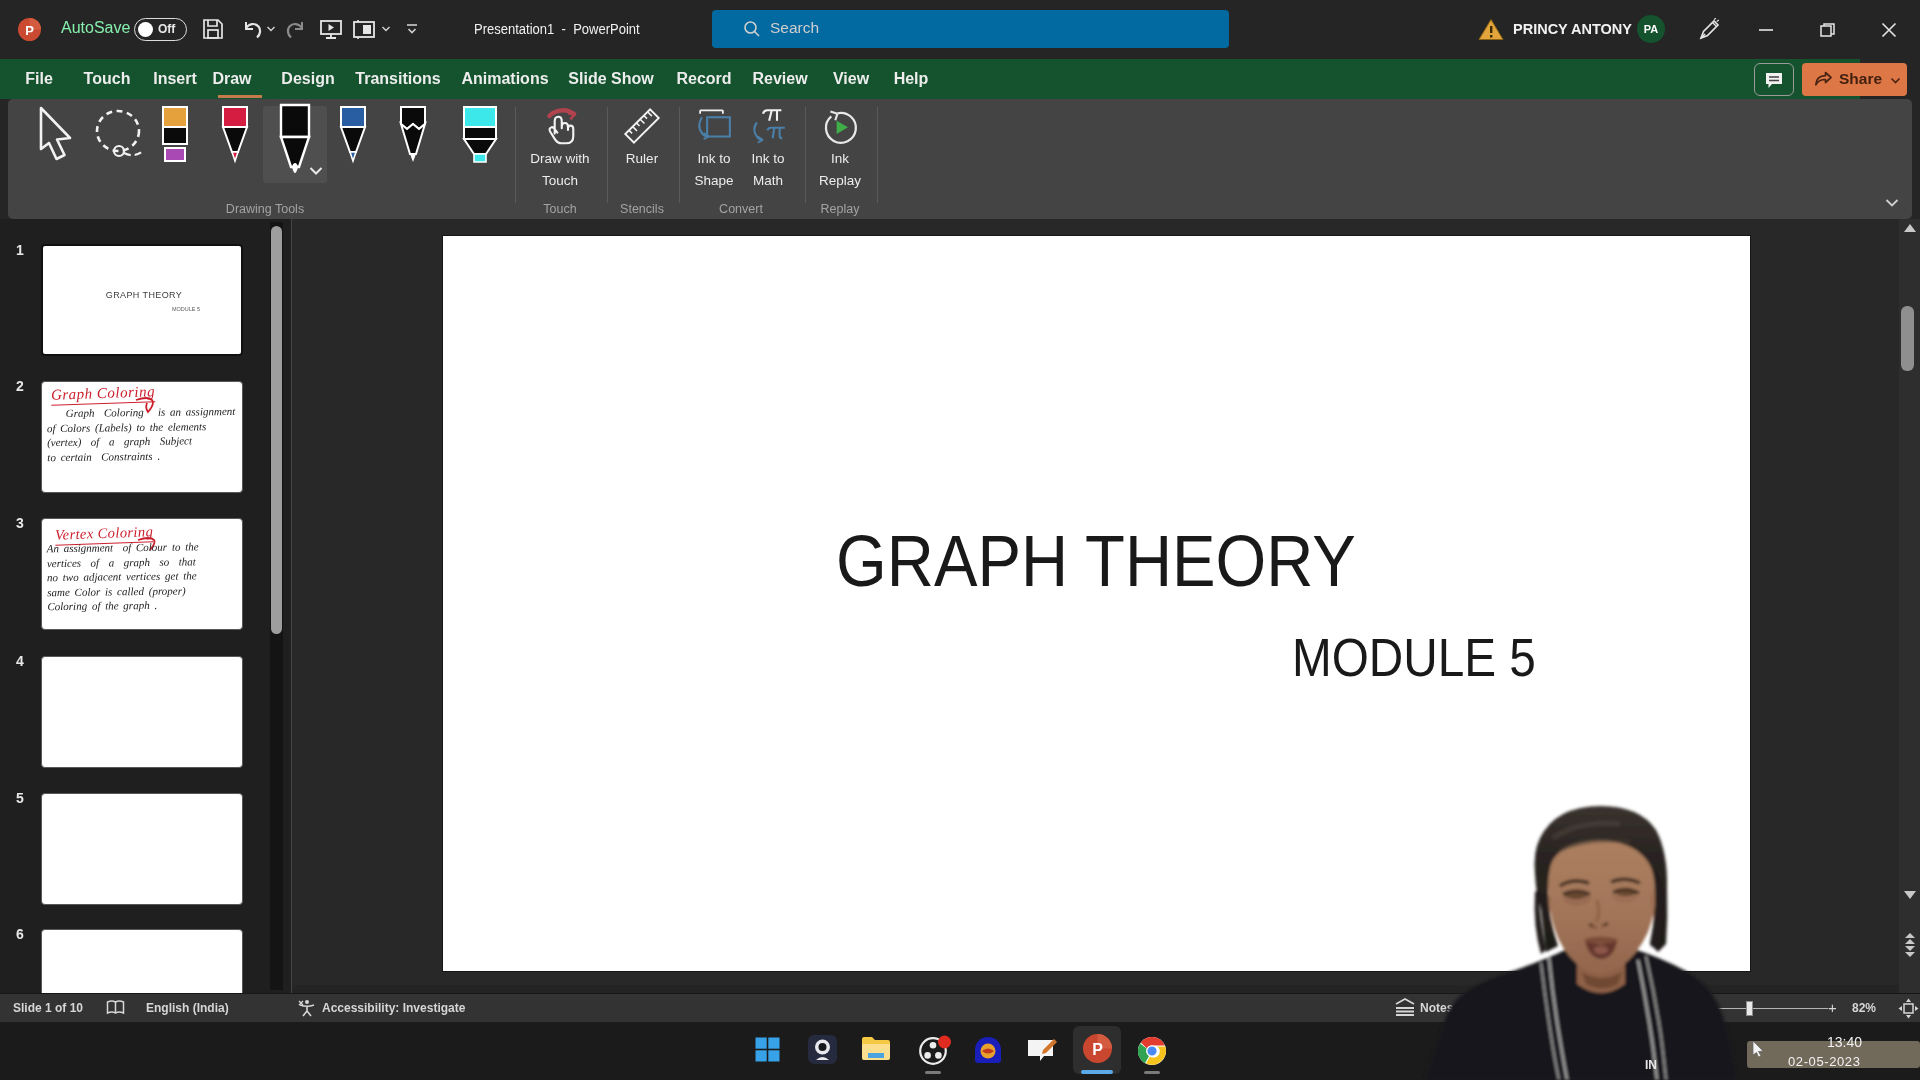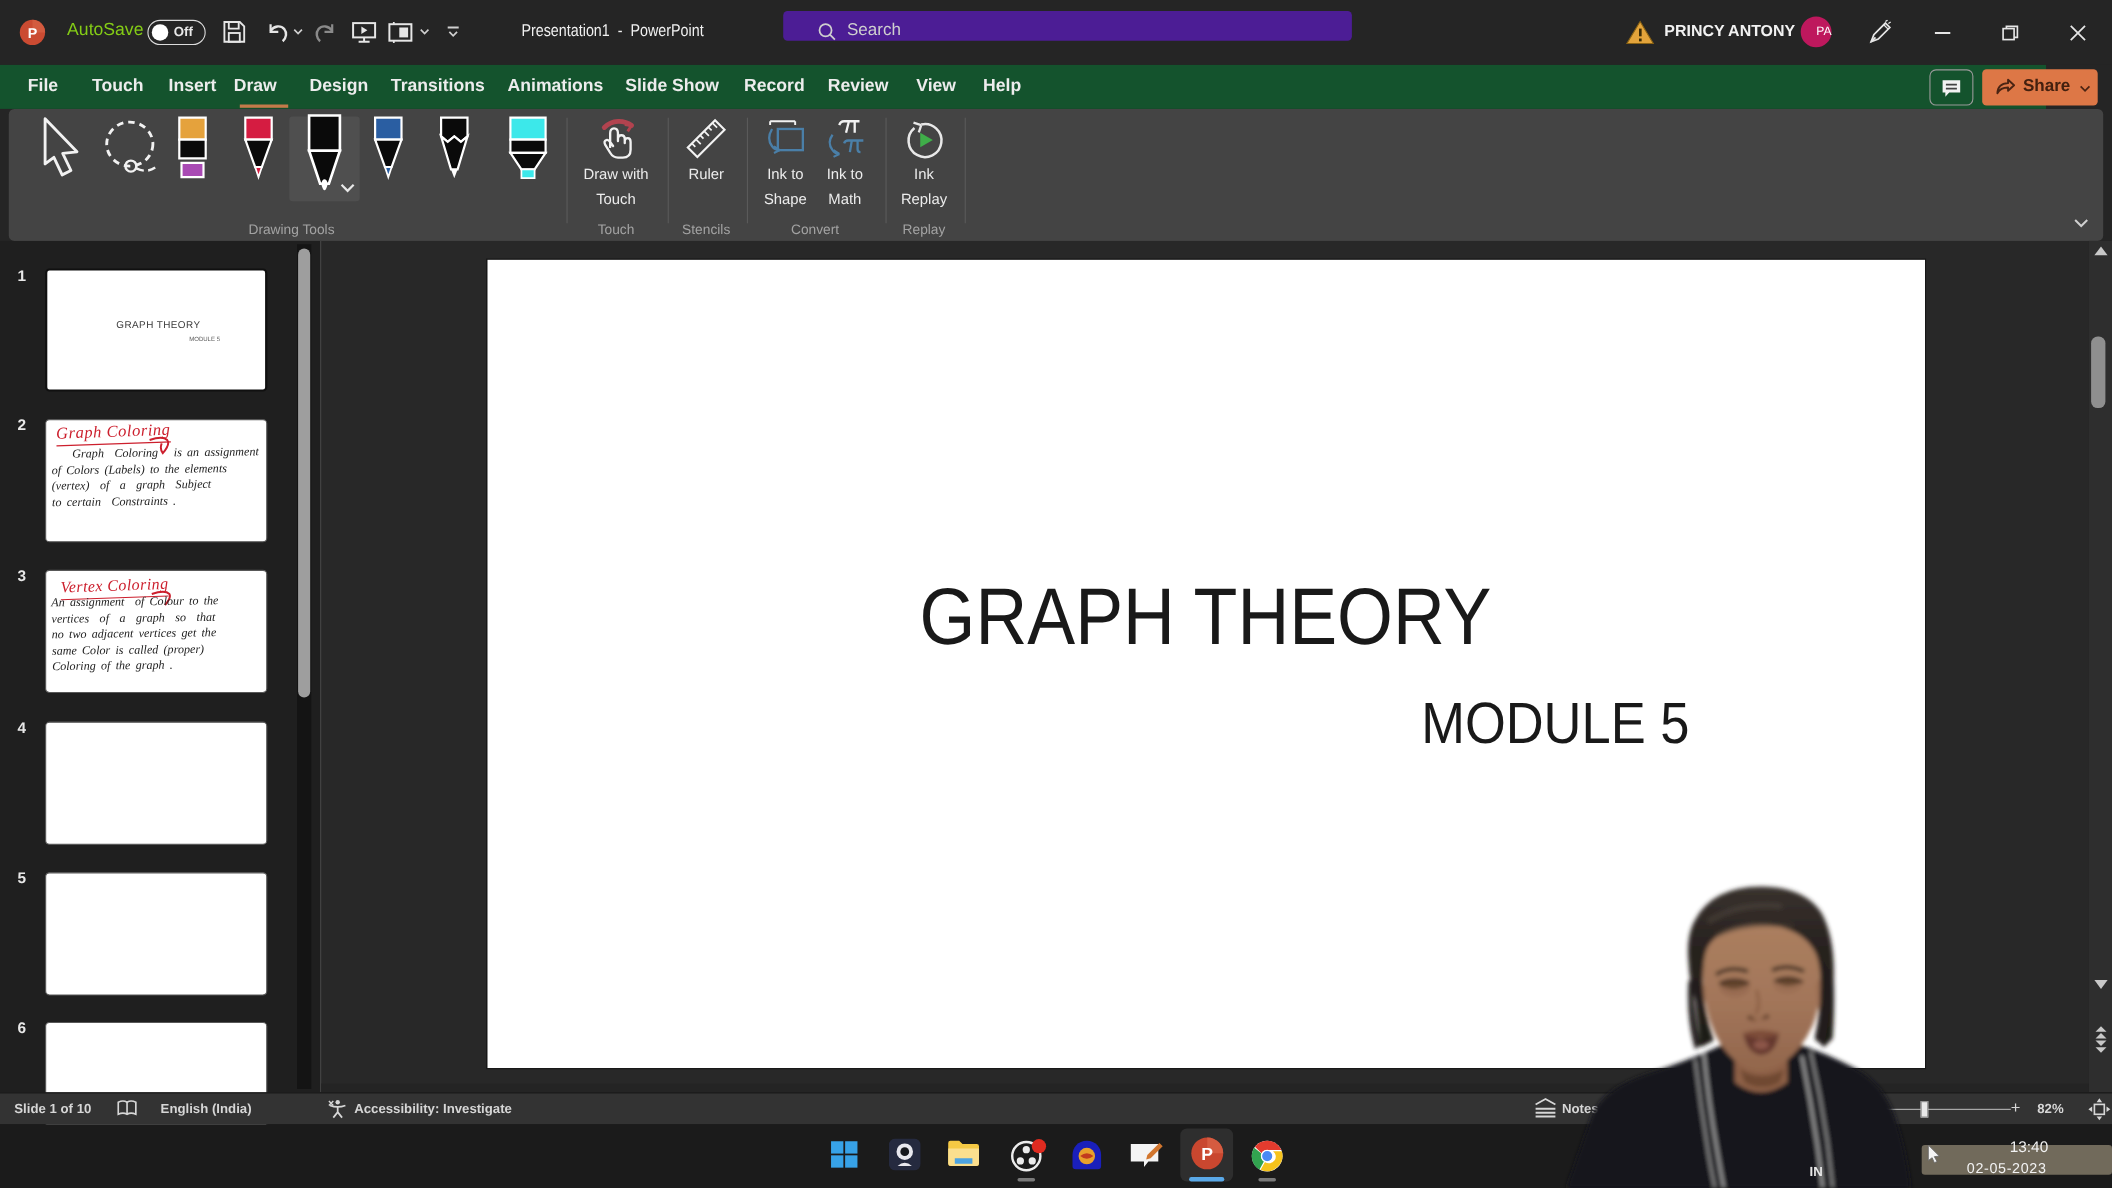--- a/index.html
+++ b/index.html
@@ -32,21 +32,21 @@
 </head>
 <body>
 <div id="stage">
   <div id="titlebar" class="abs">
 
     <svg class="abs" style="left:17px; top:17px;" width="25" height="25" viewBox="0 0 25 25">
       <circle cx="12.5" cy="12.5" r="11.5" fill="#cb4b32"></circle>
       <path d="M12.5 1 A11.5 11.5 0 0 1 24 12.5 L12.5 12.5 Z" fill="#d35b3f"></path>
       <text x="12.5" y="17.5" font-size="13" font-weight="bold" fill="#fff" text-anchor="middle" font-family="Liberation Sans">P</text>
     </svg>
-    <div class="abs" style="left:61px; top:19px; color:#84cc16; font-size:16px;">AutoSave</div>
+    <div class="abs" style="left:61px; top:19px; color:#86efac; font-size:16px;">AutoSave</div>
 
     <div class="abs" style="left:134px; top:18px; width:53px; height:23px; border:1.5px solid #dcdcdc; border-radius:12px;">
       <div class="abs" style="left:3px; top:2.5px; width:15px; height:15px; border-radius:50%; background:#ffffff;"></div>
       <div class="abs" style="left:23px; top:3px; color:#e8e8e8; font-size:12px; font-weight:600;">Off</div>
     </div>
 
     <svg class="abs" style="left:201px; top:17px;" width="24" height="24" viewBox="0 0 24 24">
       <path d="M3 3 h14 l4 4 v14 h-18 z" fill="none" stroke="#e6e6e6" stroke-width="1.7"></path>
       <path d="M7 3 v6 h9 v-6" fill="none" stroke="#e6e6e6" stroke-width="1.7"></path>
       <rect x="7" y="13" width="10" height="8" fill="none" stroke="#e6e6e6" stroke-width="1.7"></rect>
@@ -79,35 +79,35 @@
     <svg class="abs" style="left:381px; top:25px;" width="10" height="8" viewBox="0 0 10 8">
       <path d="M1.5 2 L5 5.5 L8.5 2" fill="none" stroke="#cfcfcf" stroke-width="1.5"></path>
     </svg>
 
     <svg class="abs" style="left:404px; top:22px;" width="16" height="14" viewBox="0 0 16 14">
       <path d="M3 3 h10" stroke="#cfcfcf" stroke-width="1.6"></path>
       <path d="M4.5 7 L8 10.5 L11.5 7" fill="none" stroke="#cfcfcf" stroke-width="1.6"></path>
     </svg>
     <div class="abs" style="left:474px; top:20px; color:#f0f0f0; font-size:15.5px; transform:scaleX(0.84); transform-origin:left top; white-space:nowrap;">Presentation1&nbsp;&nbsp;-&nbsp;&nbsp;PowerPoint</div>
 
-    <div class="abs" style="left:712px; top:10px; width:517px; height:27px; background:#4c1d95; border-radius:4px;">
+    <div class="abs" style="left:712px; top:10px; width:517px; height:38px; background:#0369a1; border-radius:4px;">
       <svg class="abs" style="left:31px; top:10px;" width="18" height="18" viewBox="0 0 18 18">
         <circle cx="7.5" cy="7.5" r="5.5" fill="none" stroke="#cfcfcf" stroke-width="1.6"></circle>
         <path d="M11.5 11.5 L16 16" stroke="#cfcfcf" stroke-width="1.6"></path>
       </svg>
       <div class="abs" style="left:58px; top:9px; color:#cfcfcf; font-size:15.5px;">Search</div>
     </div>
 
     <svg class="abs" style="left:1478px; top:18px;" width="26" height="23" viewBox="0 0 26 23">
       <path d="M13 1.5 L25 21.5 L1 21.5 Z" fill="#e3a43b" stroke="#8a6314" stroke-width="1"></path>
       <rect x="12" y="8" width="2.4" height="7" fill="#3a2c08"></rect>
       <rect x="12" y="17" width="2.4" height="2.6" fill="#3a2c08"></rect>
     </svg>
     <div class="abs" style="left:1513px; top:21px; color:#f2f2f2; font-size:14.5px; font-weight:700;">PRINCY ANTONY</div>
-    <div class="abs" style="left:1637px; top:15px; width:28px; height:28px; border-radius:50%; background:#be185d; color:#fff; font-size:11px; font-weight:400; text-align:right; line-height:28px;">PA</div>
+    <div class="abs" style="left:1637px; top:15px; width:28px; height:28px; border-radius:50%; background:#14532d; color:#fff; font-size:11px; font-weight:700; text-align:center; line-height:28px;">PA</div>
 
     <svg class="abs" style="left:1697px; top:18px;" width="24" height="24" viewBox="0 0 24 24">
       <path d="M4 20 L6.5 13.5 L17 3 L21 7 L10.5 17.5 Z" fill="none" stroke="#e6e6e6" stroke-width="1.6"></path>
       <path d="M4 20 L8 16" stroke="#e6e6e6" stroke-width="1.6"></path>
       <path d="M15.5 4.5 l4 4" stroke="#e6e6e6" stroke-width="1.2"></path>
       <path d="M17 1.5 l2 -1.2 M19.7 3.4 l2.1 -1.4" stroke="#e6e6e6" stroke-width="1.2"></path>
     </svg>
 
     <svg class="abs" style="left:1757px; top:21px;" width="18" height="18" viewBox="0 0 18 18">
       <path d="M2 9 h14" stroke="#e6e6e6" stroke-width="1.6"></path>

